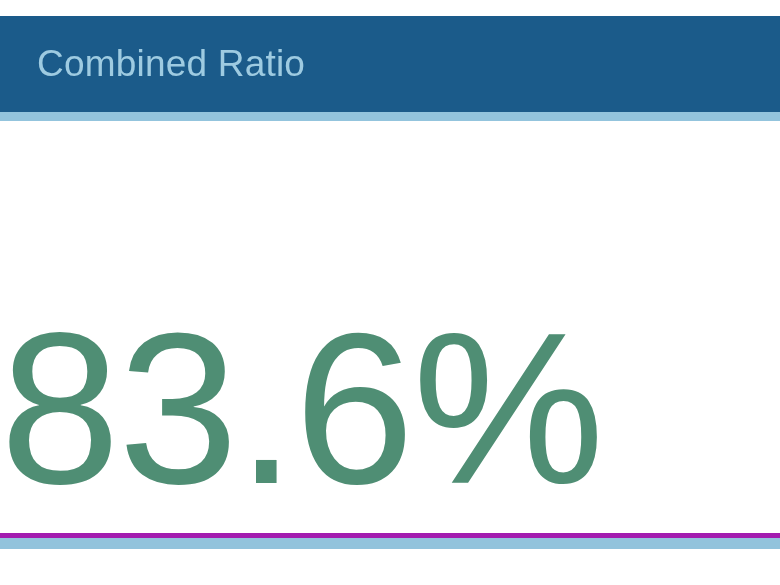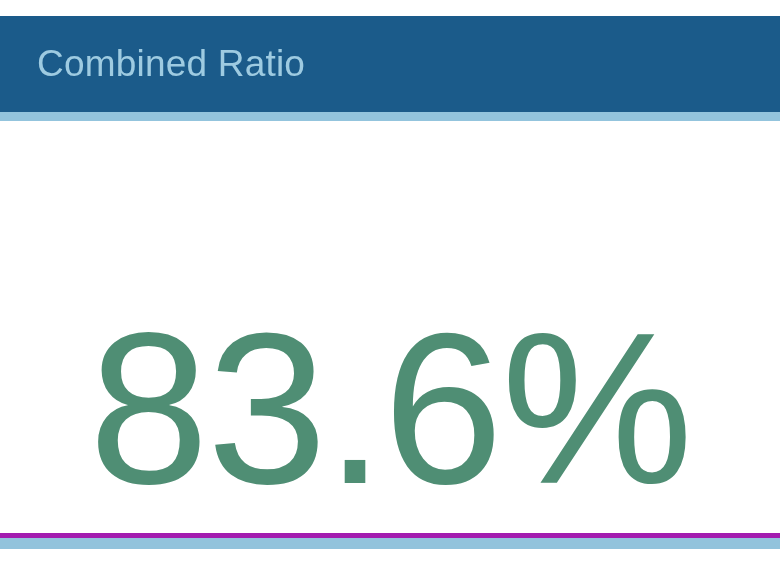--- a/index.html
+++ b/index.html
@@ -56,21 +56,20 @@
     top: 105px;
     width: 780px;
     height: 412px;
     background: #ffffff;
   }
   .big-stat {
     position: absolute;
     left: 0;
     top: 179px;
     width: 780px;
-    text-align: center;
     font-size: 216px;
     line-height: 216px;
     font-weight: 400;
     letter-spacing: -2px;
     color: #4f8e74;
     white-space: nowrap;
   }
   .stat-target {
     position: absolute;
     left: 0;

